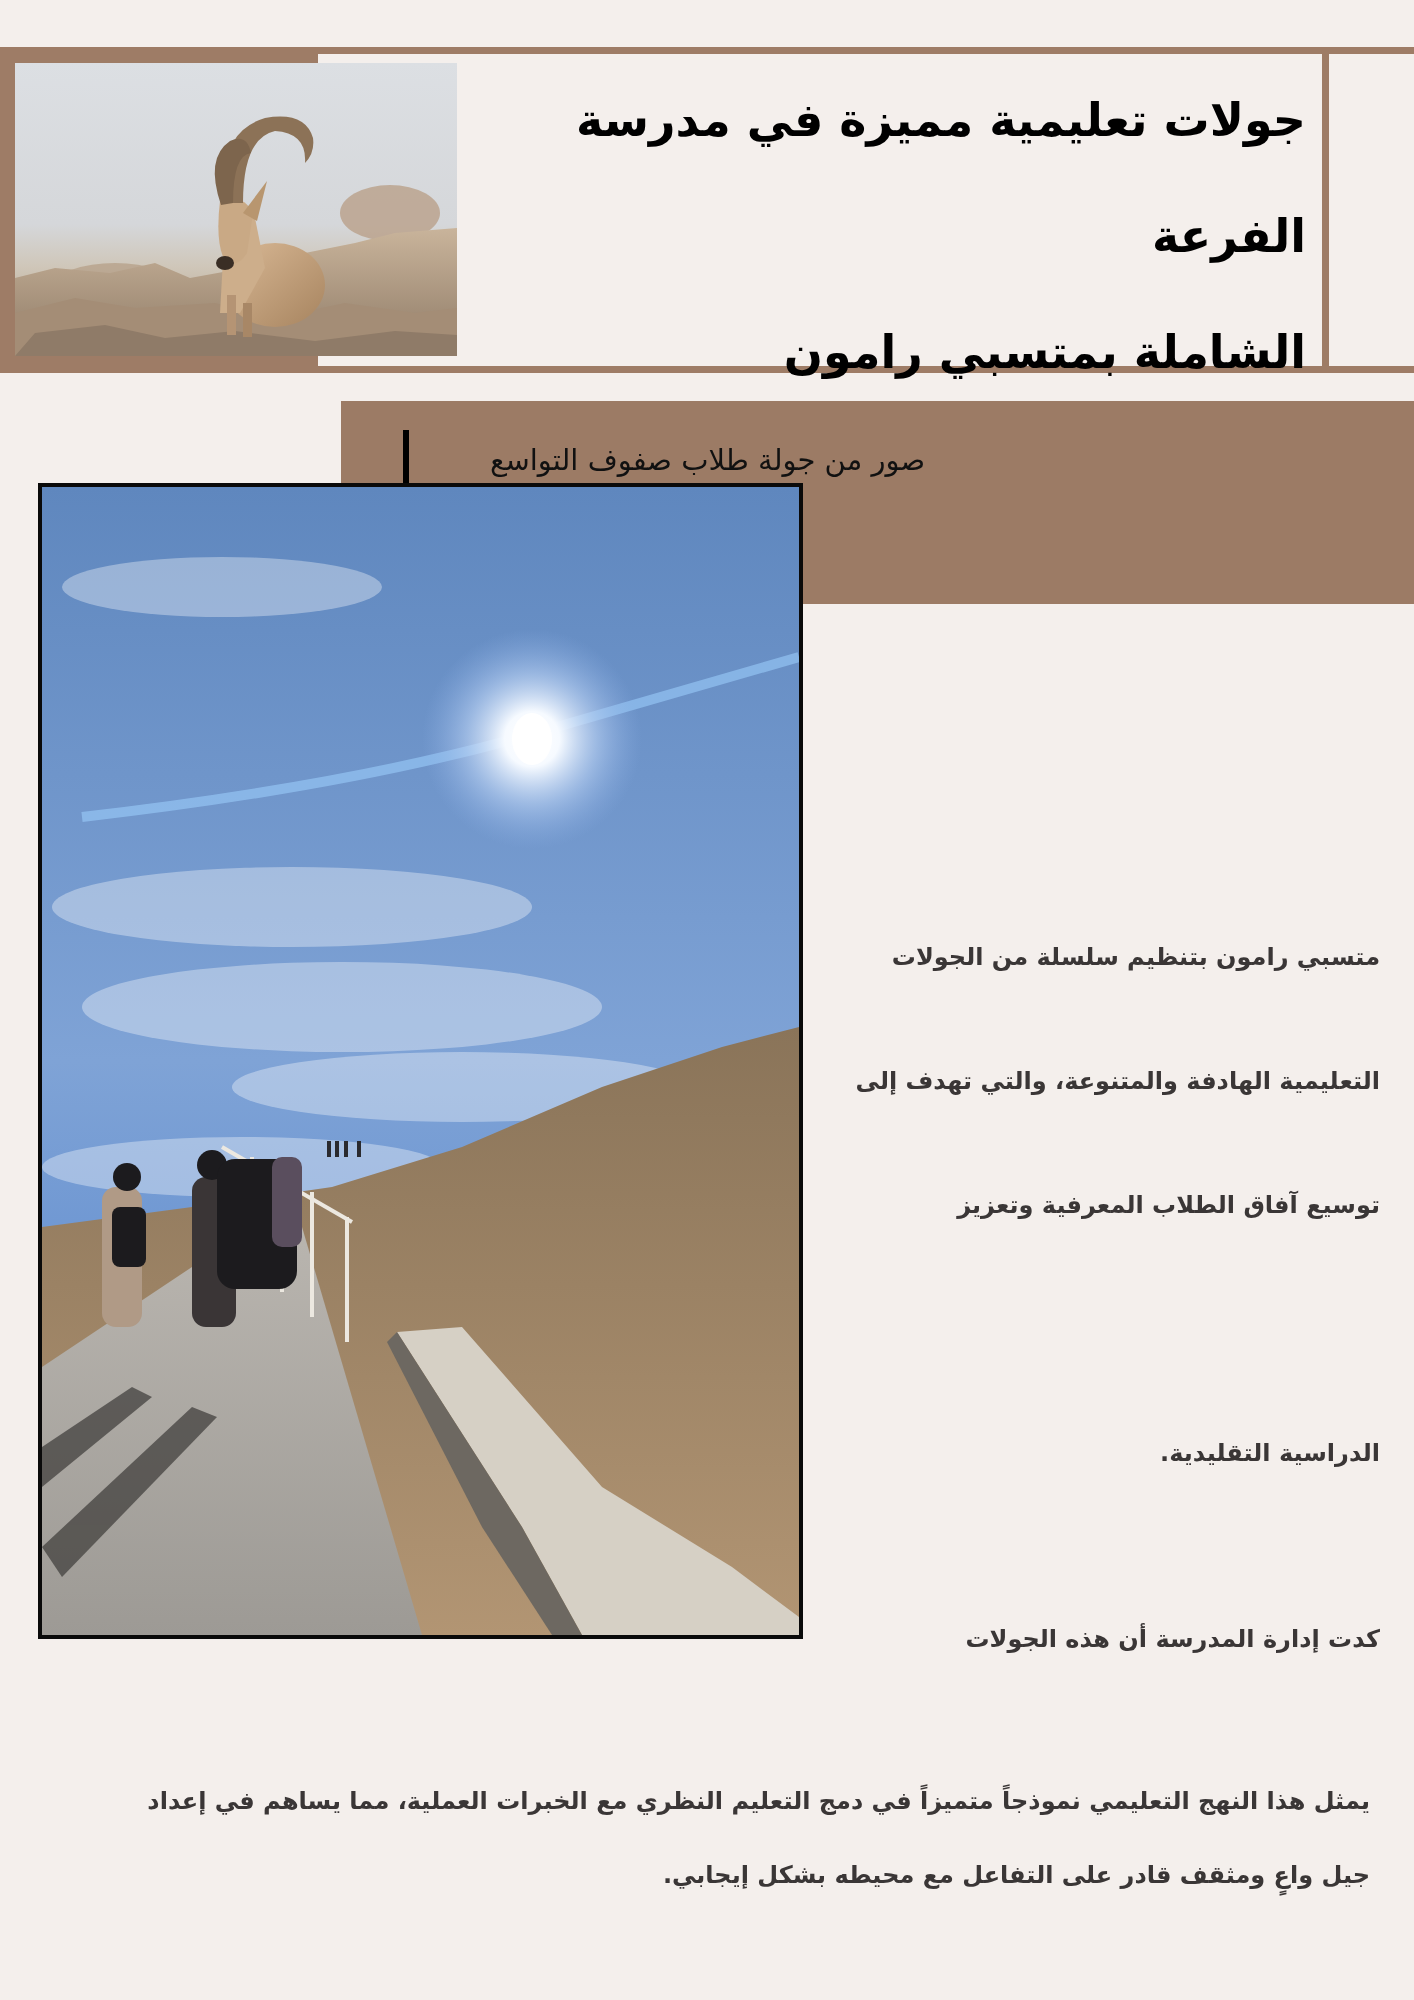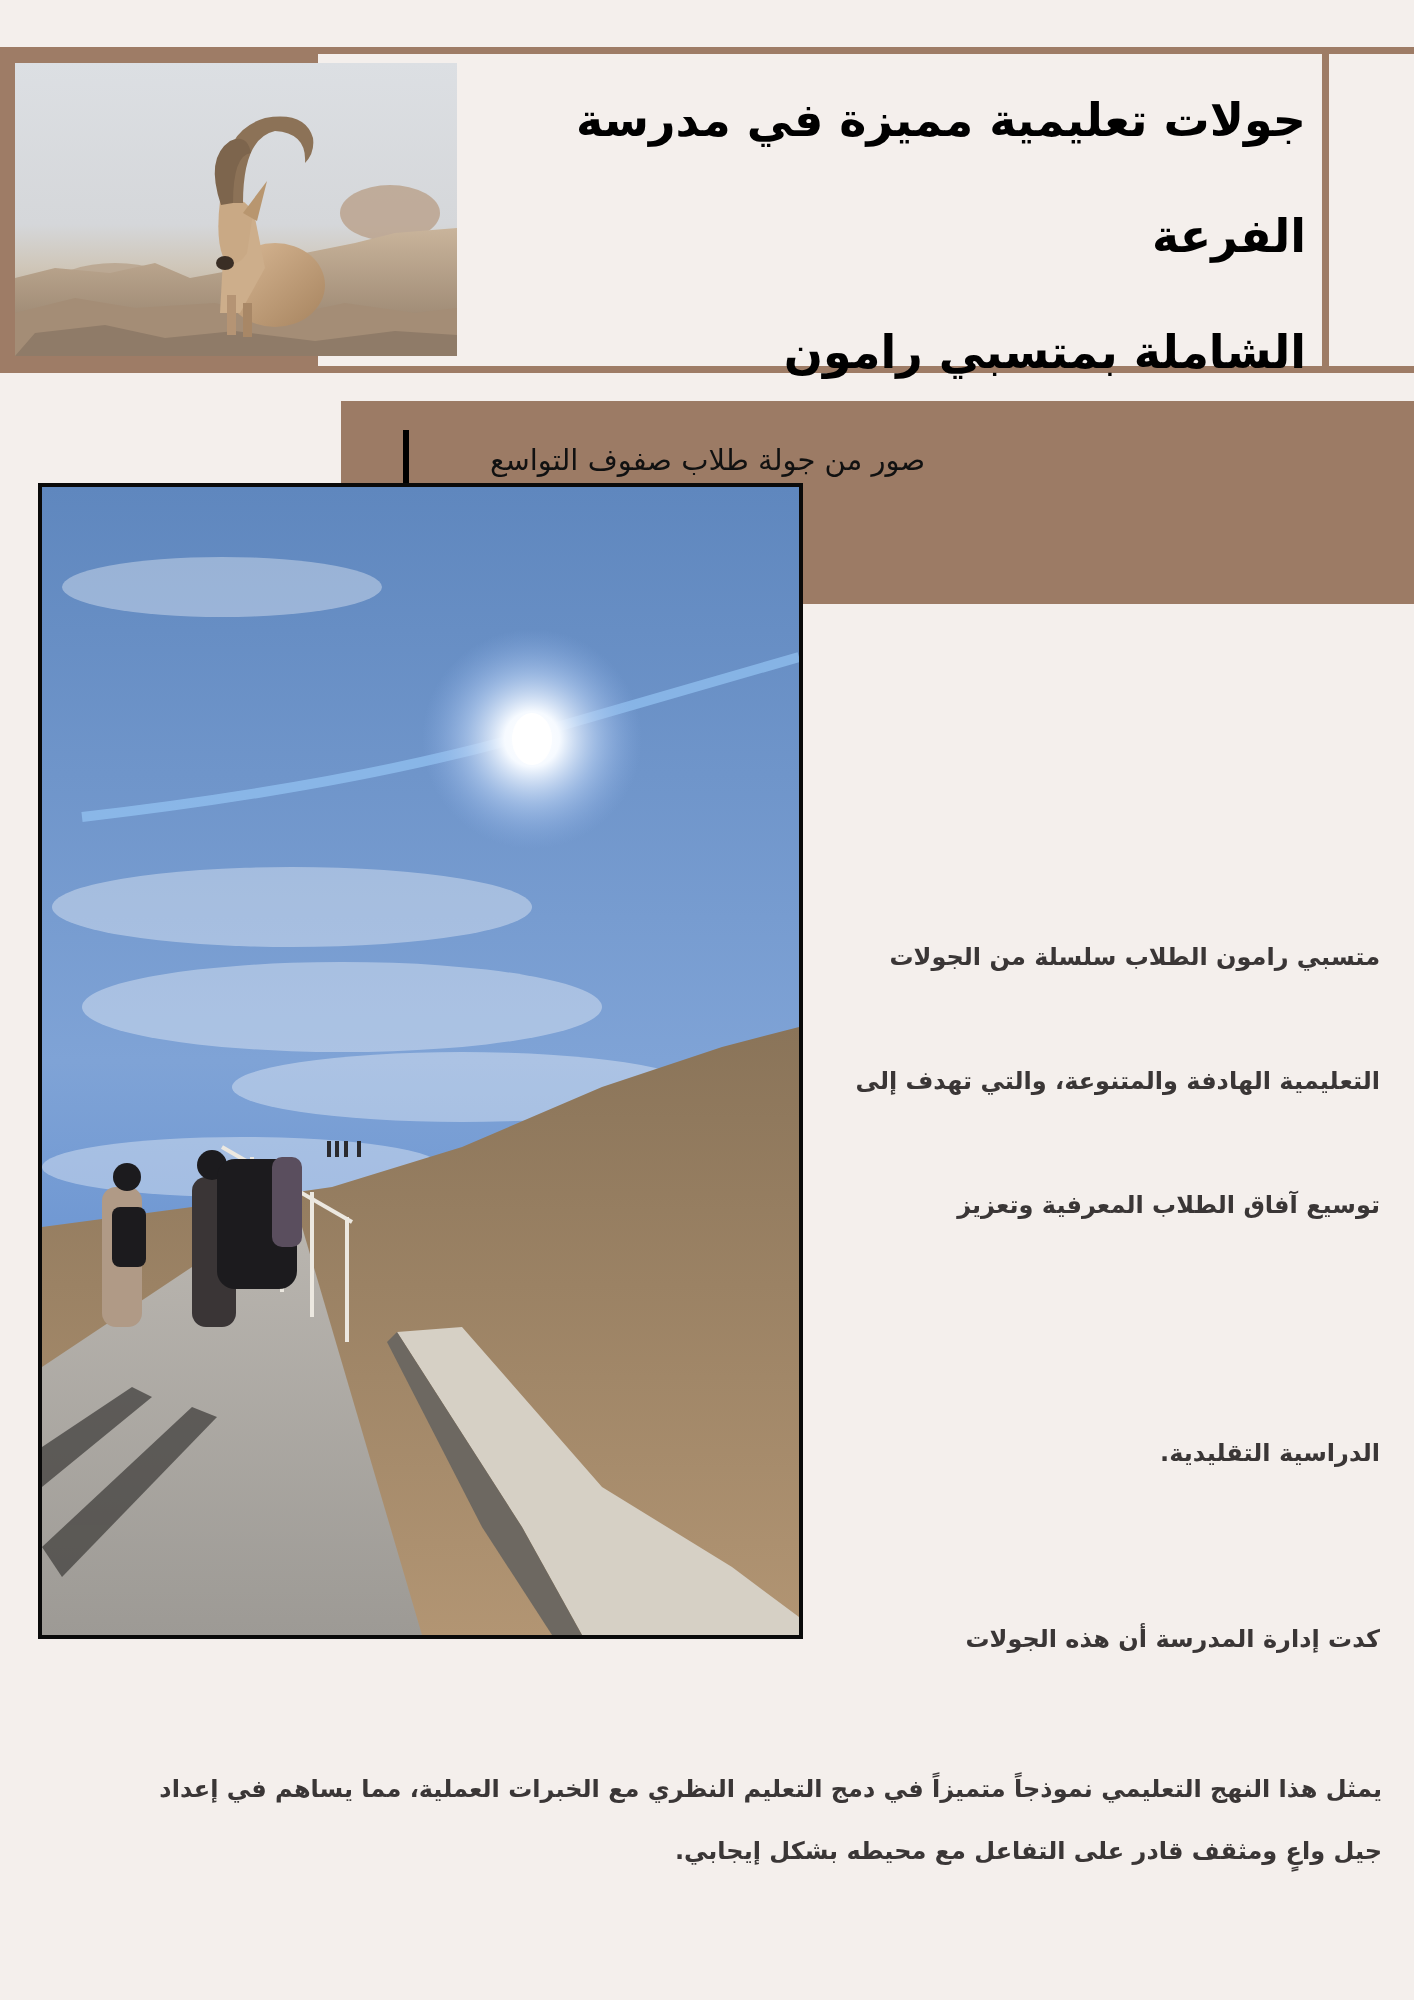--- a/index.html
+++ b/index.html
@@ -103,21 +103,21 @@
     .final-para {
       left: 60px; top: 1758px; width: 1322px;
       direction: rtl;
       text-align: right;
       font-family: "DejaVu Sans", sans-serif;
       font-weight: 700;
       font-size: 24px;
       line-height: 62px;
       color: #3A3636;
     }
-    .final-para p { margin: 0; }
+    .final-para p { margin: 12px; }
   </style>
 </head>
 <body>
 
 <div class="abs hdr-line-top"></div>
 <div class="abs hdr-left-block"></div>
 <div class="abs hdr-line-bottom"></div>
 <div class="abs hdr-vline"></div>
 
 <div class="abs ibex-photo">
@@ -243,21 +243,21 @@
       <rect x="293" y="654" width="4" height="16"></rect>
       <rect x="302" y="654" width="4" height="16"></rect>
       <rect x="315" y="654" width="4" height="16"></rect>
     </g>
   </svg>
 </div>
 
 <div class="abs body-col">
   <p>
     <br>
-    <span>متسبي رامون الطلاب سلسلة من الجولات</span><br>
+    <span>متسبي رامون بتنظيم سلسلة من الجولات</span><br>
     <span>التعليمية الهادفة والمتنوعة، والتي تهدف إلى</span><br>
     <span>توسيع آفاق الطلاب المعرفية وتعزيز</span><br>
     <br>
     <span>الدراسية التقليدية.</span>
   </p>
   <p>
     <span>كدت إدارة المدرسة أن هذه الجولات</span><br>
     
   </p>
   

